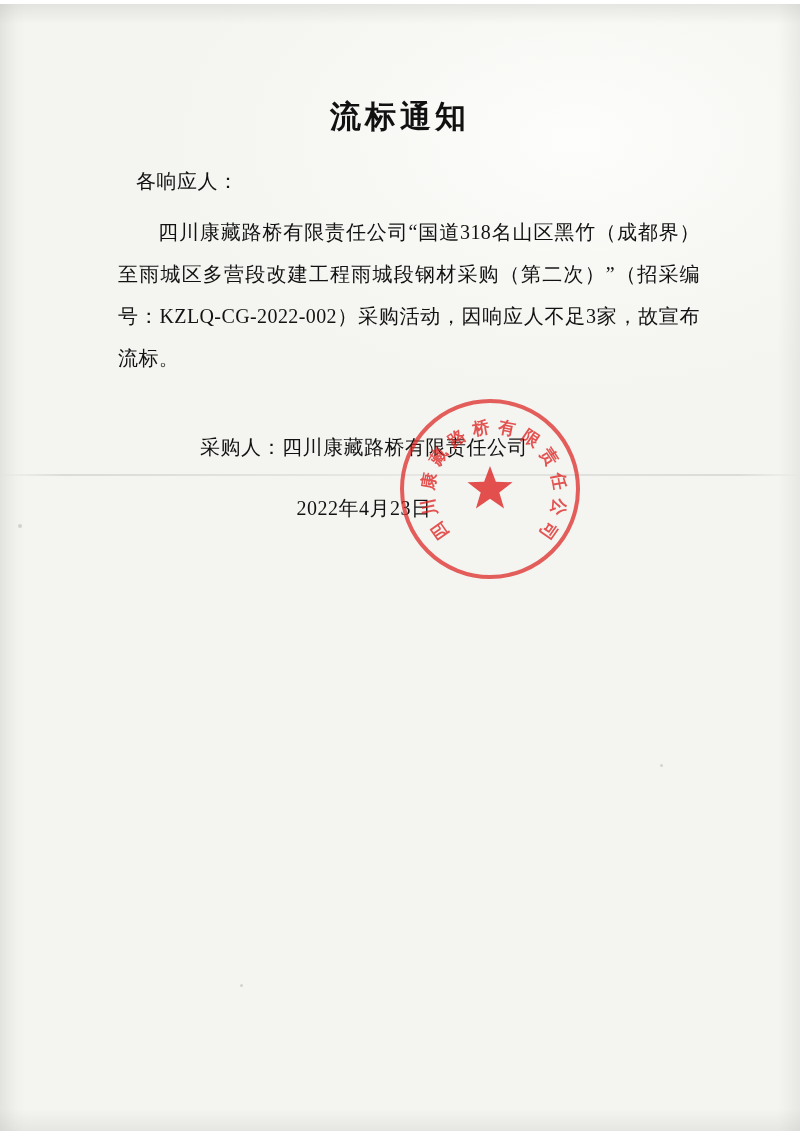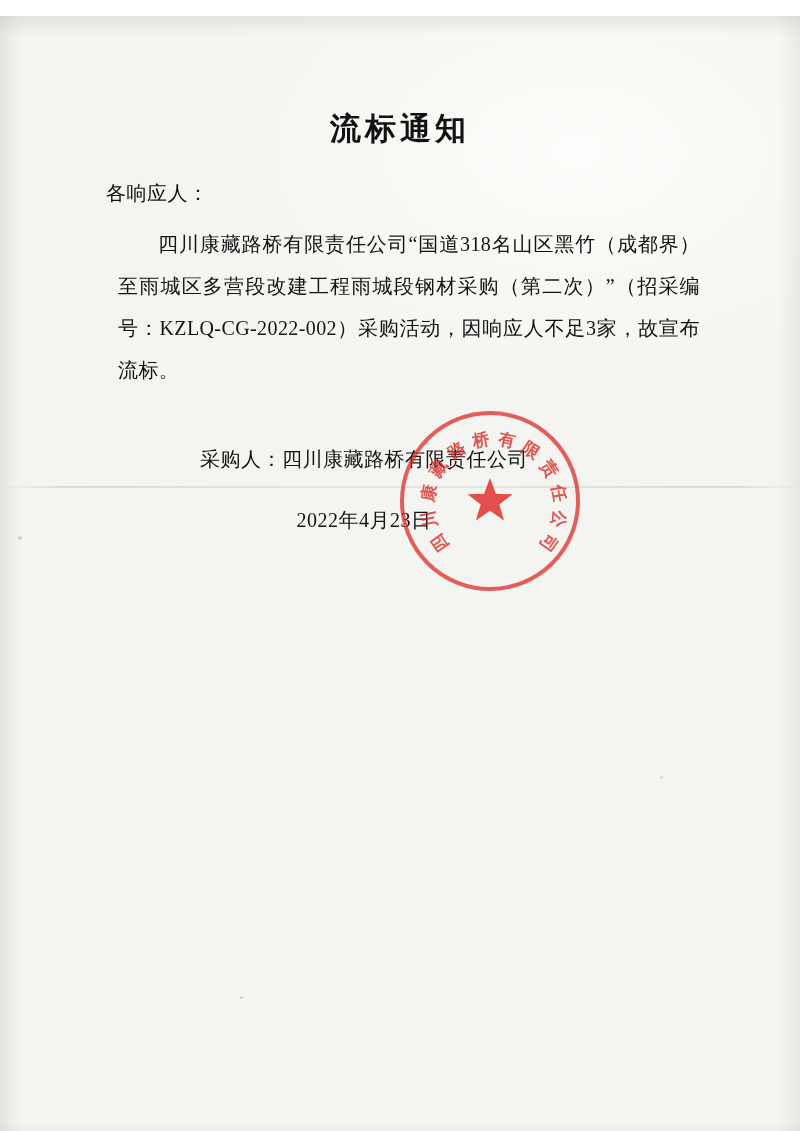--- a/index.html
+++ b/index.html
@@ -68,33 +68,33 @@
 
   .doc-body {
     position: relative;
     width: 800px;
     height: 1131px;
     box-sizing: border-box;
     padding: 0 96px;
   }
 
   .doc-title {
-    margin: 16px;
+    margin: 4px;
     padding-top: 92px;
     text-align: center;
     font-size: 31px;
     font-weight: bold;
     letter-spacing: 4px;
     color: #111111;
     font-family: "DejaVu Serif", "Liberation Serif", serif;
   }
 
   .salutation {
     margin-top: 30px;
-    margin-left: 10px;
+    margin-left: 40px;
     font-size: 20px;
     color: #121212;
     letter-spacing: 0.5px;
   }
 
   .para {
     margin-top: 16px;
     font-size: 20px;
     line-height: 42px;
     color: #121212;

